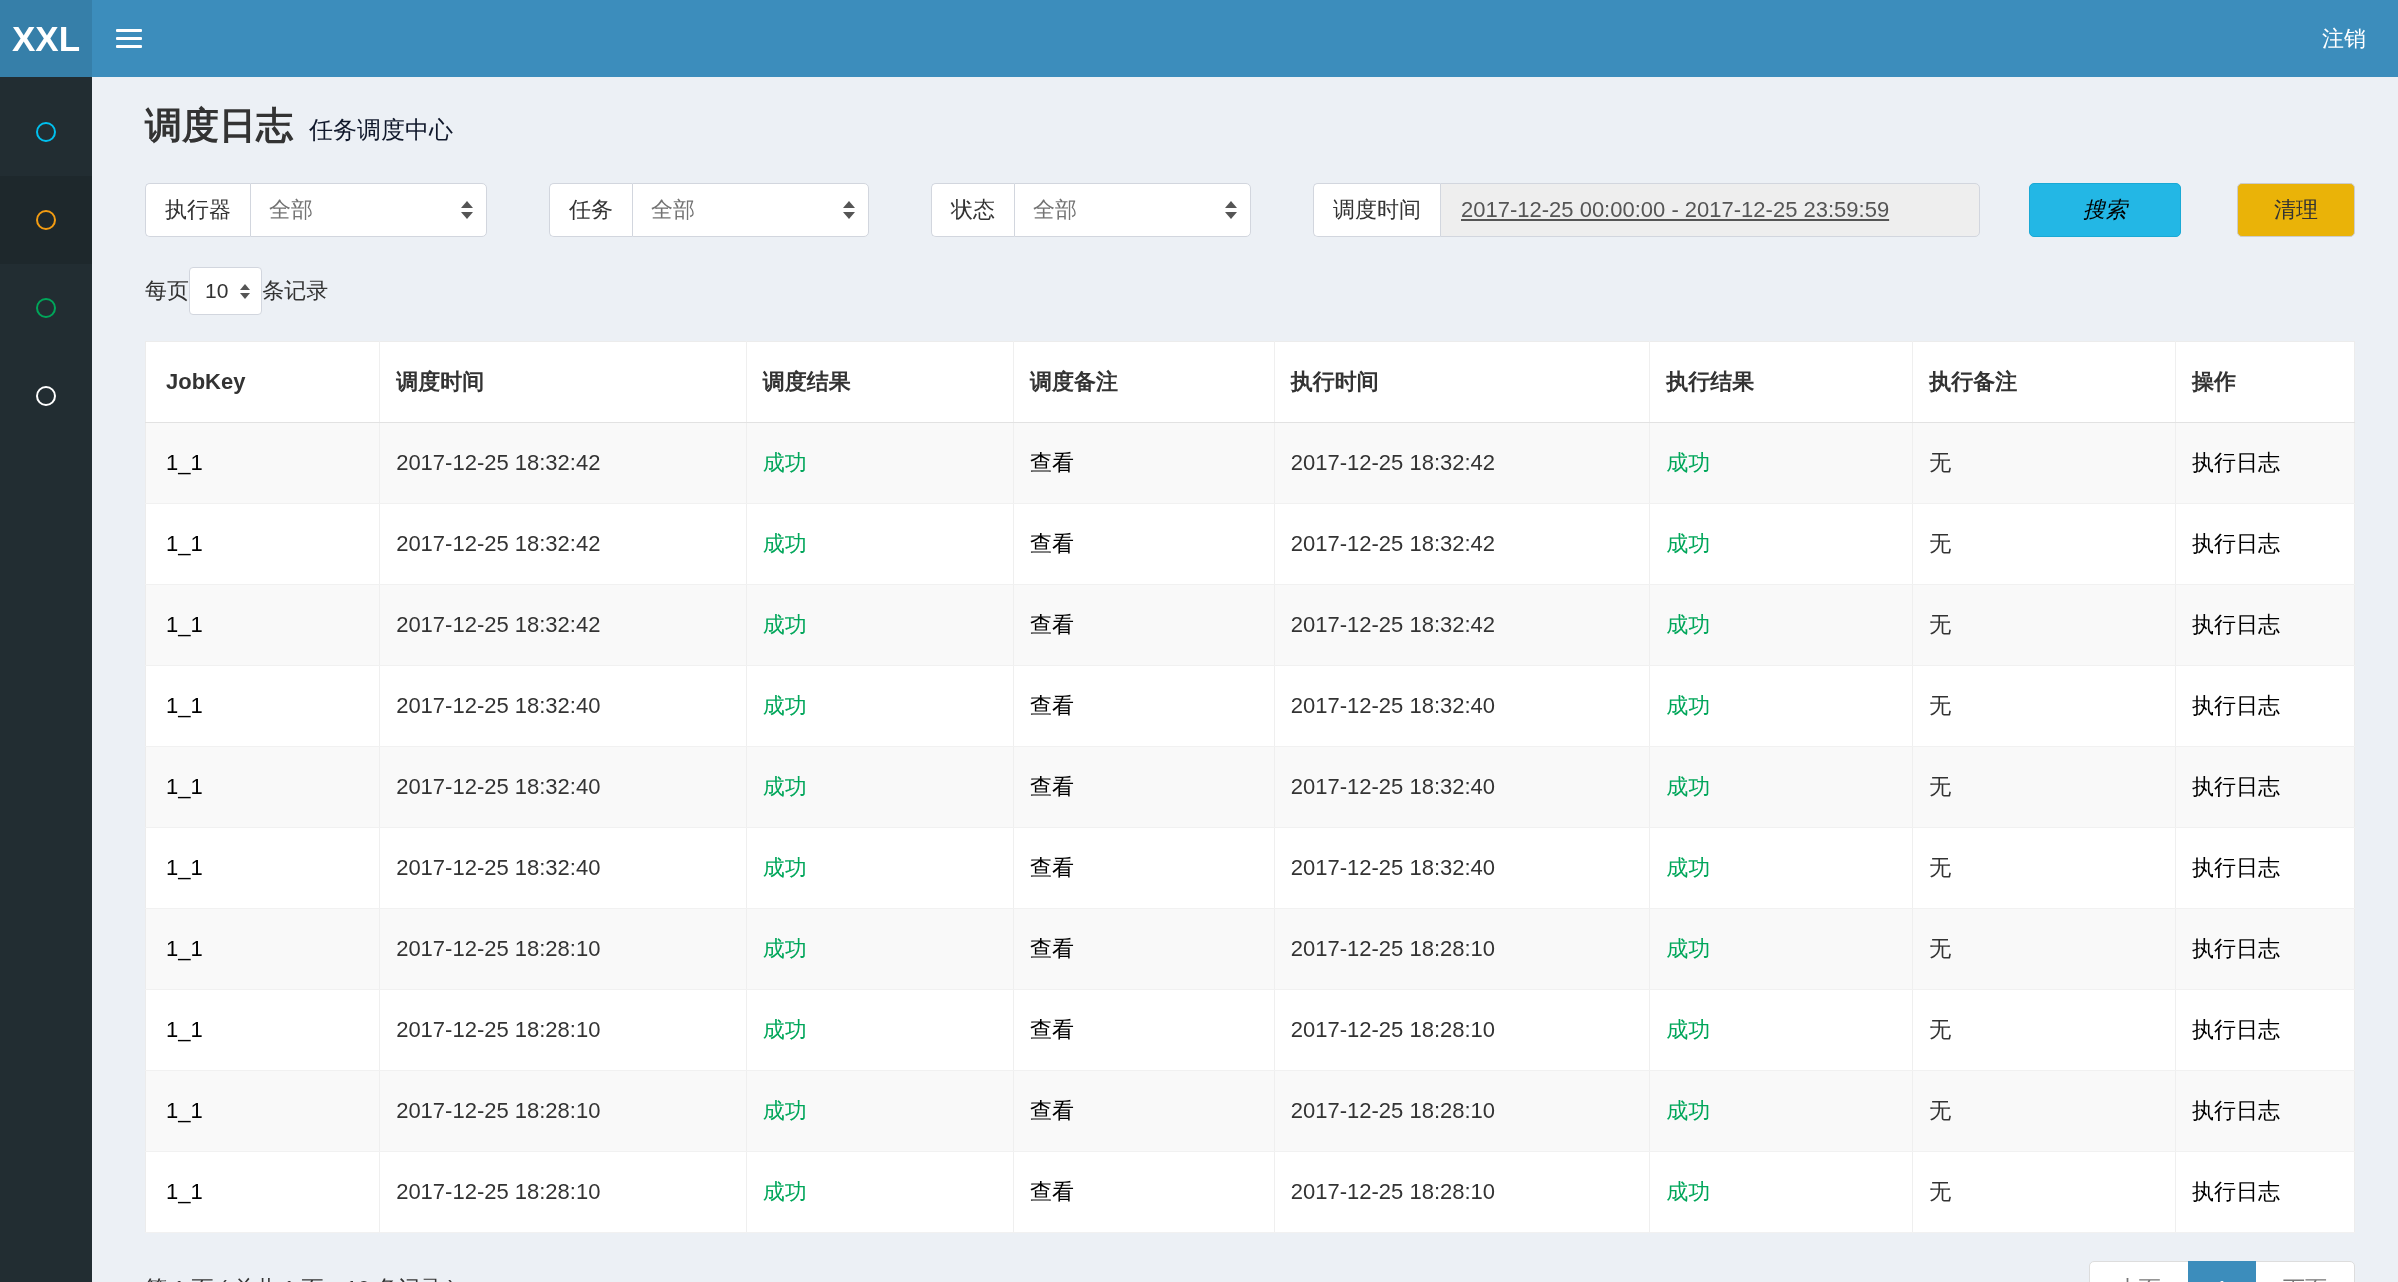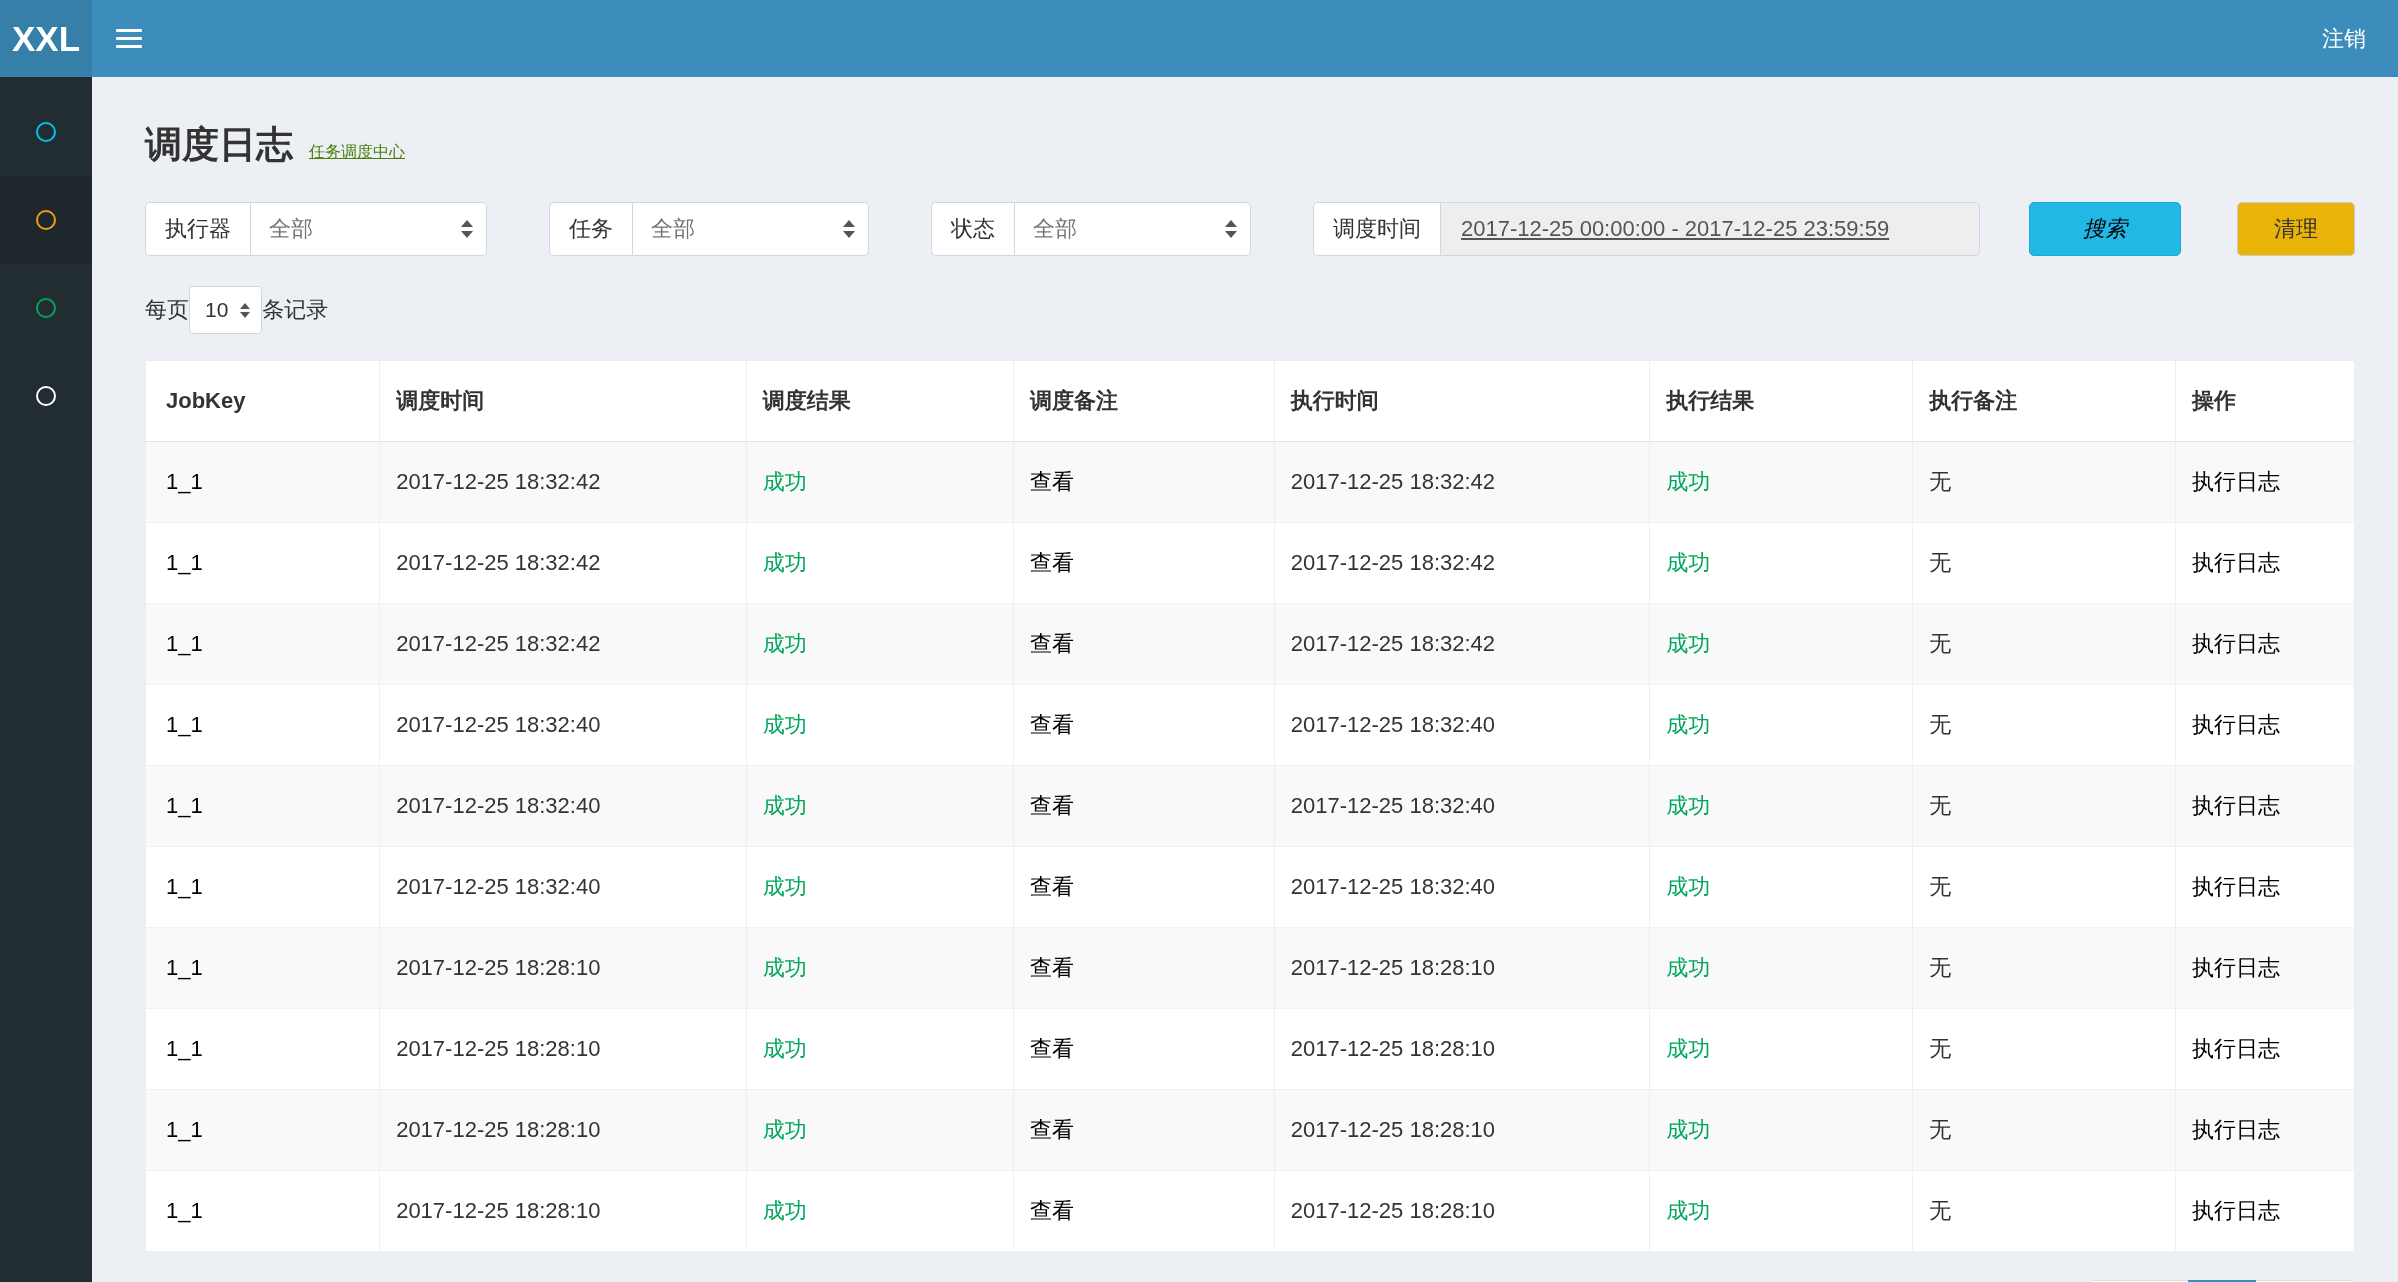--- a/index.html
+++ b/index.html
@@ -27,26 +27,26 @@
     display: flex; align-items: center; padding: 0 32px; cursor: pointer;
   }
 
   
   .layout { display: flex; height: 1205px; }
   .sidebar { width: 92px; background: #222d32; padding-top: 11px; flex: none; }
   .sidebar-item { height: 88px; display: flex; align-items: center; justify-content: center; cursor: pointer; }
   .sidebar-item.active { background: #1e282c; }
   .circle-icon { width: 20px; height: 20px; border: 2px solid #fff; border-radius: 50%; }
 
-  .content { flex: 1; padding: 43px 43px 0 53px; }
+  .content { flex: 1; padding: 24px 43px 0 53px; }
 
   
   .page-header { margin: 0 0 32px; }
   .page-header h1 { margin: 0; font-size: 37px; font-weight: bold; color: #333; display: flex; align-items: baseline; gap: 16px; }
-  .page-header small { font-size: 16px; font-weight: normal; color: #4d7c0f; text-decoration: underline; }
+  .page-header small { font-size: 24px; font-weight: normal; color: #0f172a; }
 
   
   .filter-bar { display: flex; align-items: stretch; height: 54px; }
   .input-group { display: flex; align-items: stretch; margin-right: 62px; }
   .addon {
     display: flex; align-items: center; padding: 0 19px;
     background: #fff; border: 1px solid #d2d6de; border-right: none;
     font-size: 22px; color: #333; border-radius: 5px 0 0 5px; white-space: nowrap;
   }
   .select-box {

